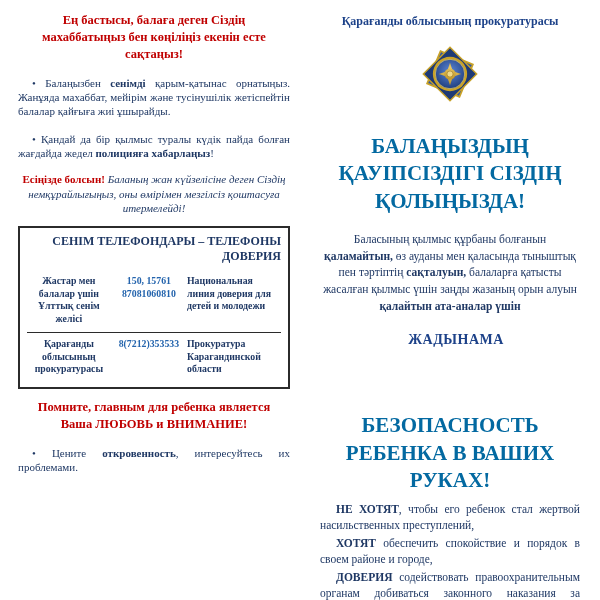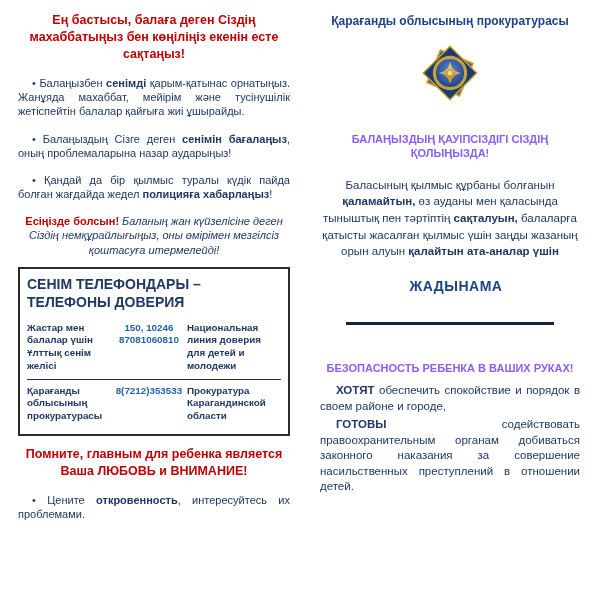--- a/index.html
+++ b/index.html
@@ -1,72 +1,71 @@
 <!DOCTYPE html>
 <html><head>
 <meta charset="utf-8">
 <style>
   html,body{margin:0;padding:0;background:#ffffff;}
   body{width:600px;height:600px;font-family:"Liberation Sans",sans-serif;color:#1f3864;}
   .page{display:flex;width:600px;height:600px;box-sizing:border-box;padding:8px 6px 0 6px;overflow:hidden;}
-  .col{box-sizing:border-box;}
+  .col{box-sizing:border-box;font-family:Liberation Serif, serif;}
   .col.left{width:50%;padding:2px 10px 0 12px;font-size:11px;line-height:1.3;}
   .col.right{width:50%;padding:4px 14px 0 20px;display:flex;flex-direction:column;align-items:center;text-align:center;}
 
   
   .h-red{color:#c00000;font-weight:bold;text-align:center;font-size:12.5px;line-height:1.35;margin:2px 4px 10px 4px;}
   .bullet{margin:13px 0 7px 0;text-align:justify;text-indent:14px;}
   .bullet::before{content:"\2022\00a0";}
   .note{text-align:center;font-style:italic;margin:12px 2px 10px 2px;line-height:1.32;}
   .note .lead{font-style:normal;font-weight:bold;}
   .note .lead.red{color:#c00000;}
 
   .phone-table{border:2px solid #2b2b2b;margin:4px 0 10px 0;padding:4px 7px 5px 7px;font-weight:bold;font-size:9.8px;line-height:1.3;}
-  .pt-header{text-align:left;font-size:14px;padding:2px 0 5px 0;}
+  .pt-header{text-align:right;font-size:12px;padding:2px 0 5px 0;}
   .pt-row{display:flex;padding:5px 0 6px 0;}
   .pt-row + .pt-row{border-top:1.5px solid #2b2b2b;}
-  .pt-kk{width:33%;text-align:left;}
+  .pt-kk{width:33%;text-align:center;}
   .pt-num{width:30%;text-align:center;color:#2464ad;}
   .pt-num span{display:block;}
   .pt-ru{width:37%;text-align:left;}
 
   
   .org-title{font-weight:bold;font-size:12px;color:#1d4289;margin:2px 0 8px 0;}
   .emblem{margin:2px 0 10px 0;}
-  .h-blue-lg{font-weight:bold;font-size:11px;color:#8b5cf6;line-height:1.3;margin:10px 0 8px 0;}
+  .h-blue-lg{font-weight:bold;font-size:21px;color:#0369a1;line-height:1.3;margin:10px 0 8px 0;}
   .intro{font-size:11.5px;line-height:1.45;margin:8px 0 6px 0;text-align:center;}
   .memo-kk{font-weight:bold;font-size:14px;color:#1d4289;margin:12px 0 4px 12px;letter-spacing:.5px;}
   .divider{width:80%;height:3px;background:#16233f;margin:24px 0 26px 0;}
   .memo-ru{font-weight:bold;font-size:16px;color:#1d4289;margin:22px 0 6px 0;letter-spacing:.5px;}
   .memo-sub{font-weight:bold;font-size:11.5px;color:#1d4289;margin:0 0 10px 0;}
   .points{width:100%;text-align:justify;font-size:11.5px;line-height:1.35;}
   .points p{margin:0 0 3px 0;text-indent:16px;}
   .points .lead{font-weight:bold;}
   b{font-weight:bold;}
 </style>
 </head>
 <body>
 
 <div class="page">
 
   <div class="col left">
     <div class="h-red">Ең бастысы, балаға деген Сіздің махаббатыңыз бен көңіліңіз екенін есте сақтаңыз!</div>
 
     <p class="bullet"><span>Балаңызбен </span><b>сенімді</b><span> қарым-қатынас орнатыңыз. Жанұяда махаббат, мейірім және тусінушілік жетіспейтін балалар қайғыға жиі ұшырайды.</span></p>
-    <p class="bullet"><span>Балаңыздың Сізге деген </span><b>сенімін бағалаңыз</b><span>, оның проблемаларына назар аударыңыз!</span></p>
     <p class="bullet"><span>Қандай да бір қылмыс туралы күдік пайда болған жағдайда жедел </span><b>полицияға хабарлаңыз</b><span>!</span></p>
 
     <div class="note"><span class="lead red">Есіңізде болсын!</span><span> Баланың жан күйзелісіне деген Сіздің немқұрайлығыңыз, оны өмірімен мезгілсіз қоштасуға итермелейді!</span></div>
 
     <div class="phone-table">
       <div class="pt-header">СЕНІМ ТЕЛЕФОНДАРЫ – ТЕЛЕФОНЫ ДОВЕРИЯ</div>
       <div class="pt-row">
         <div class="pt-kk">Жастар мен балалар үшін Ұлттық сенім желісі</div>
         <div class="pt-num">
-            <span>150, 10246</span>
+            <span>150, 15761</span>
             <span>87081060810</span>
           </div>
         <div class="pt-ru">Национальная линия доверия для детей и молодежи</div>
       </div>
       <div class="pt-row">
         <div class="pt-kk">Қарағанды облысының прокуратурасы</div>
         <div class="pt-num">
             <span>8(7212)353533</span>
           </div>
         <div class="pt-ru">Прокуратура Карагандинской области</div>
@@ -111,19 +110,20 @@
     <div class="intro"><span>Баласының қылмыс құрбаны болғанын </span><b>қаламайтын,</b><span> өз ауданы мен қаласында тыныштық пен тәртіптің </span><b>сақталуын,</b><span> балаларға қатысты жасалған қылмыс үшін заңды жазаның орын алуын </span><b>қалайтын ата-аналар үшін</b></div>
 
     <div class="memo-kk">ЖАДЫНАМА</div>
 
     <div class="divider"></div>
 
     <div class="h-blue-lg">БЕЗОПАСНОСТЬ РЕБЕНКА В ВАШИХ РУКАХ!</div>
 
 
     <div class="points">
+      <p><span class="lead">НЕ ХОТЯТ</span><span>, чтобы его ребенок стал жертвой насильственных преступлений,</span></p>
       <p><span class="lead">ХОТЯТ</span><span> обеспечить спокойствие и порядок в своем районе и городе,</span></p>
-      <p><span class="lead">ГОТОВЫ</span><span> содействовать правоохранительным органам добиваться законного наказания за совершение насильственных преступлений в отношении детей.</span></p>
+      <p><span class="lead">ДОВЕРИЯ</span><span> содействовать правоохранительным органам добиваться законного наказания за совершение насильственных преступлений в отношении детей.</span></p>
     </div>
 
   </div>
 
 </div>
 
 </body></html>

